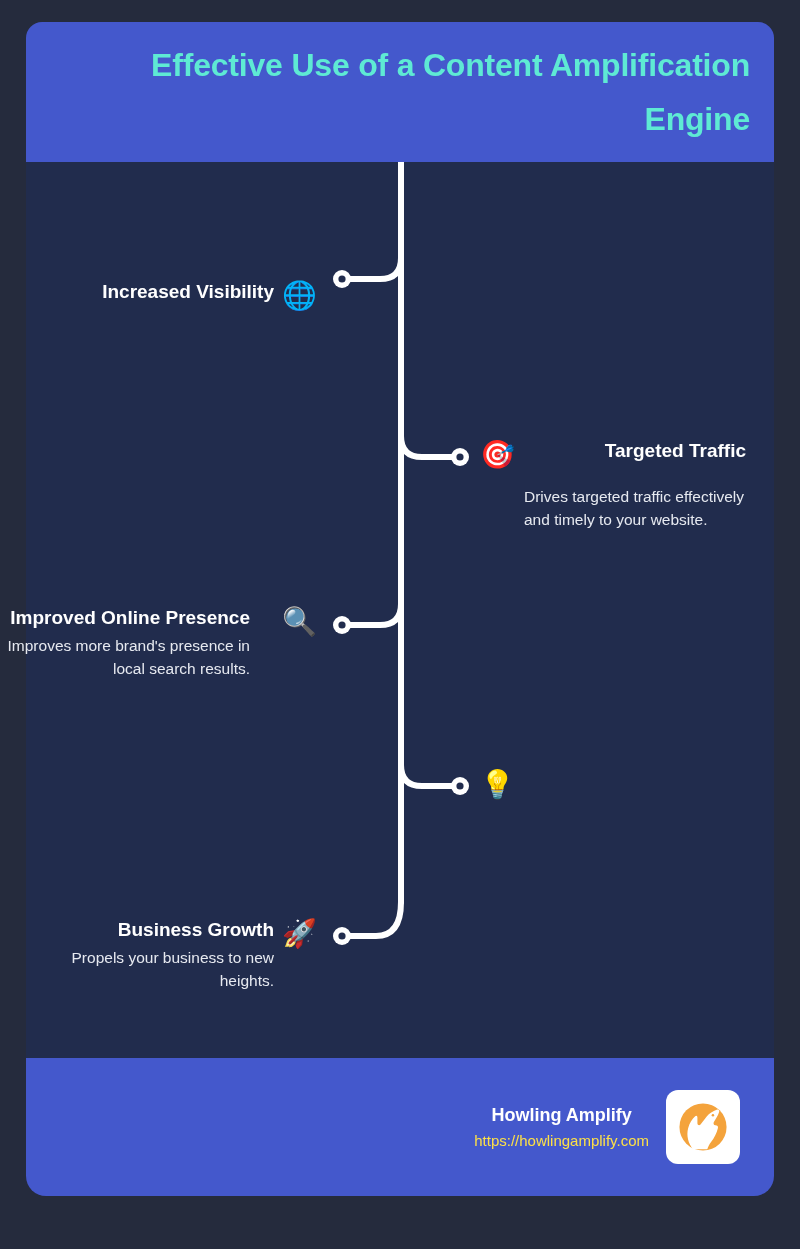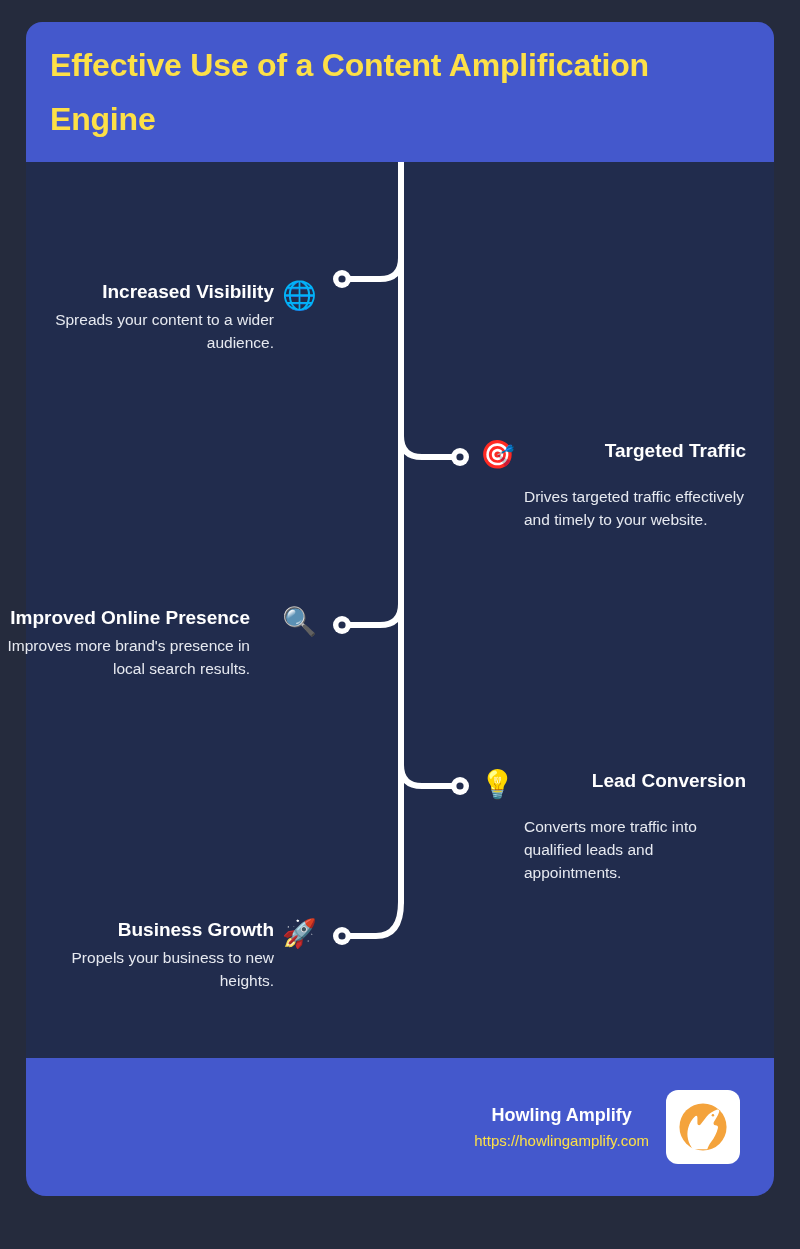--- a/index.html
+++ b/index.html
@@ -33,25 +33,25 @@
     background: #4458cc;
     border-radius: 16px 16px 0 0;
     display: flex;
     align-items: center;
     justify-content: center;
     box-sizing: border-box;
     padding: 0 24px;
     z-index: 3;
   }
   .header-title {
-    color: #fde047;
+    color: #5eead4;
     font-size: 32px;
     font-weight: bold;
     line-height: 54px;
-    text-align: left;
+    text-align: right;
     letter-spacing: -0.2px;
   }
 
   
   .board {
     position: absolute;
     left: 0;
     top: 140px;
     width: 748px;
     height: 896px;
@@ -200,21 +200,20 @@
       <circle cx="434" cy="764" r="9" fill="#ffffff"></circle>
       <circle cx="434" cy="764" r="3.6" fill="#212c4d"></circle>
       <circle cx="316" cy="914" r="9" fill="#ffffff"></circle>
       <circle cx="316" cy="914" r="3.6" fill="#212c4d"></circle>
     </g>
   </svg>
 
   <div class="row row-left" style="left:0px; top:237px; width:294px;margin-top:20px;">
     <div class="item-text">
       <div class="item-title">Increased Visibility</div>
-      <div class="item-desc">Spreads your content to a wider audience.</div>
     </div>
     <div class="item-icon">🌐</div>
   </div>
 
   <div class="row row-right" style="left:452px; top:416px; width:296px;">
     <div class="item-icon">🎯</div>
     <div class="item-text">
       <div class="item-title">Targeted Traffic</div>
       <div class="item-desc">Drives targeted traffic effectively and timely to your website.</div>
     </div>
@@ -223,24 +222,20 @@
   <div class="row row-left" style="left:-26px; top:583px; width:320px;gap:24px;">
     <div class="item-text">
       <div class="item-title">Improved Online Presence</div>
       <div class="item-desc">Improves more brand's presence in local search results.</div>
     </div>
     <div class="item-icon">🔍</div>
   </div>
 
   <div class="row row-right" style="left:452px; top:746px; width:296px;">
     <div class="item-icon">💡</div>
-    <div class="item-text">
-      <div class="item-title">Lead Conversion</div>
-      <div class="item-desc">Converts more traffic into qualified leads and appointments.</div>
-    </div>
   </div>
 
   <div class="row row-left" style="left:0px; top:895px; width:294px;">
     <div class="item-text">
       <div class="item-title">Business Growth</div>
       <div class="item-desc">Propels your business to new heights.</div>
     </div>
     <div class="item-icon">🚀</div>
   </div>
 

